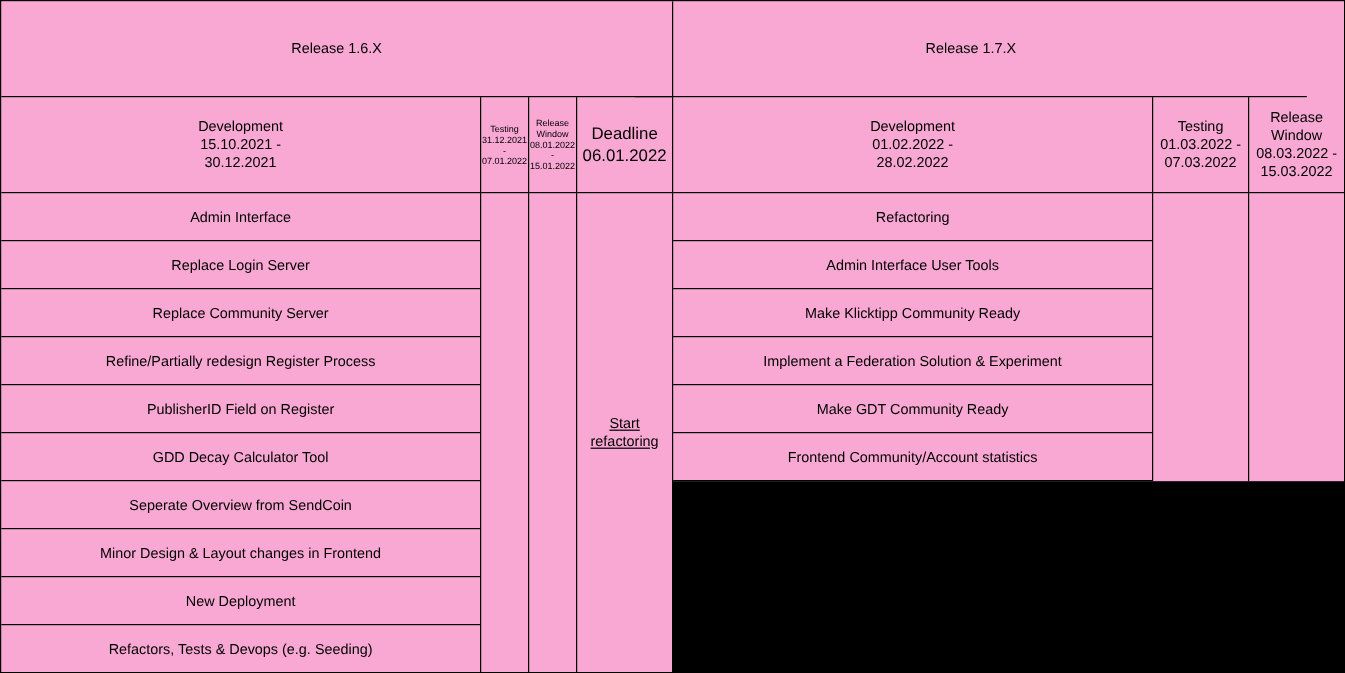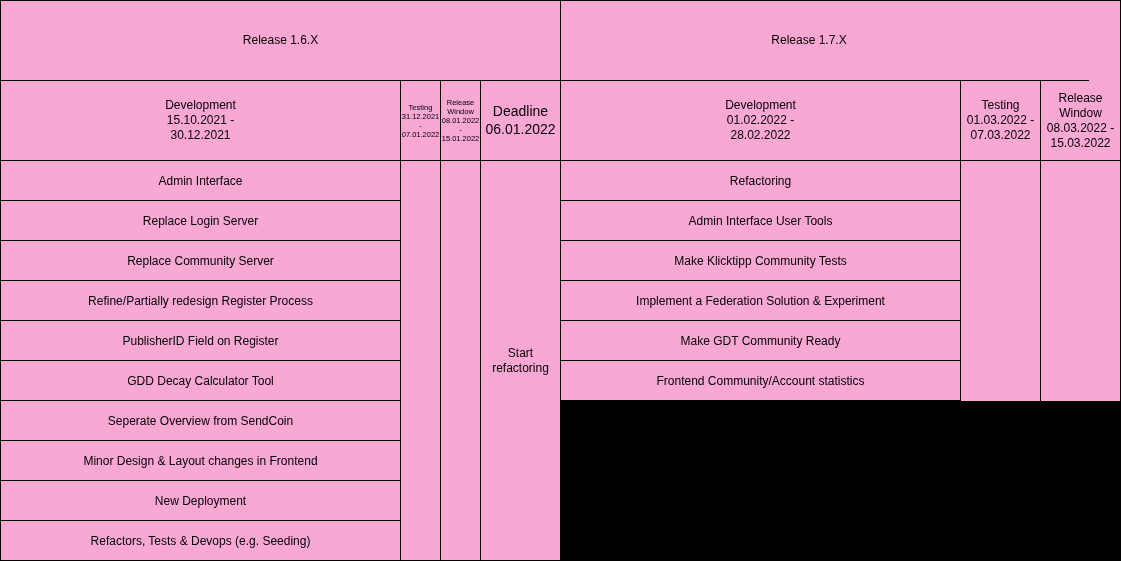--- a/index.html
+++ b/index.html
@@ -61,21 +61,21 @@
     display: flex;
     align-items: center;
     justify-content: center;
     text-align: center;
     font-size: 12px;
   }
 
   
   .col-testing-left  { left: 400px;  top: 160px; width: 40px; height: 399px; }
   .col-release-left  { left: 440px;  top: 160px; width: 40px; height: 399px; }
-  .col-deadline-left { left: 480px;  top: 160px; width: 80px; height: 399px; font-size: 12px; }
+  .col-deadline-left { left: 480px;  top: 160px; width: 80px; height: 399px; font-size: 12px; text-decoration: underline; }
   .col-testing-right { left: 960px;  top: 160px; width: 80px; height: 240px; }
   .col-release-right { left: 1040px; top: 160px; width: 79px; height: 240px; }
 
   
   .redacted {
     position: absolute;
     left: 559px;
     top: 400px;
     width: 562px;
     height: 161px;
@@ -124,21 +124,21 @@
       <div class="task-row">PublisherID Field on Register</div>
       <div class="task-row">GDD Decay Calculator Tool</div>
       <div class="task-row">Seperate Overview from SendCoin</div>
       <div class="task-row">Minor Design &amp; Layout changes in Frontend</div>
       <div class="task-row">New Deployment</div>
       <div class="task-row">Refactors, Tests &amp; Devops (e.g. Seeding)</div>
     </div>
   <div class="task-col right-task-col b-r">
       <div class="task-row">Refactoring</div>
       <div class="task-row">Admin Interface User Tools</div>
-      <div class="task-row">Make Klicktipp Community Tests</div>
+      <div class="task-row">Make Klicktipp Community Ready</div>
       <div class="task-row">Implement a Federation Solution &amp; Experiment</div>
       <div class="task-row">Make GDT Community Ready</div>
       <div class="task-row">Frontend Community/Account statistics</div>
     </div>
 
   <div class="cell col-testing-left b-r"></div>
   <div class="cell col-release-left b-r"></div>
   <div class="cell col-deadline-left b-r">Start
 refactoring</div>
 

